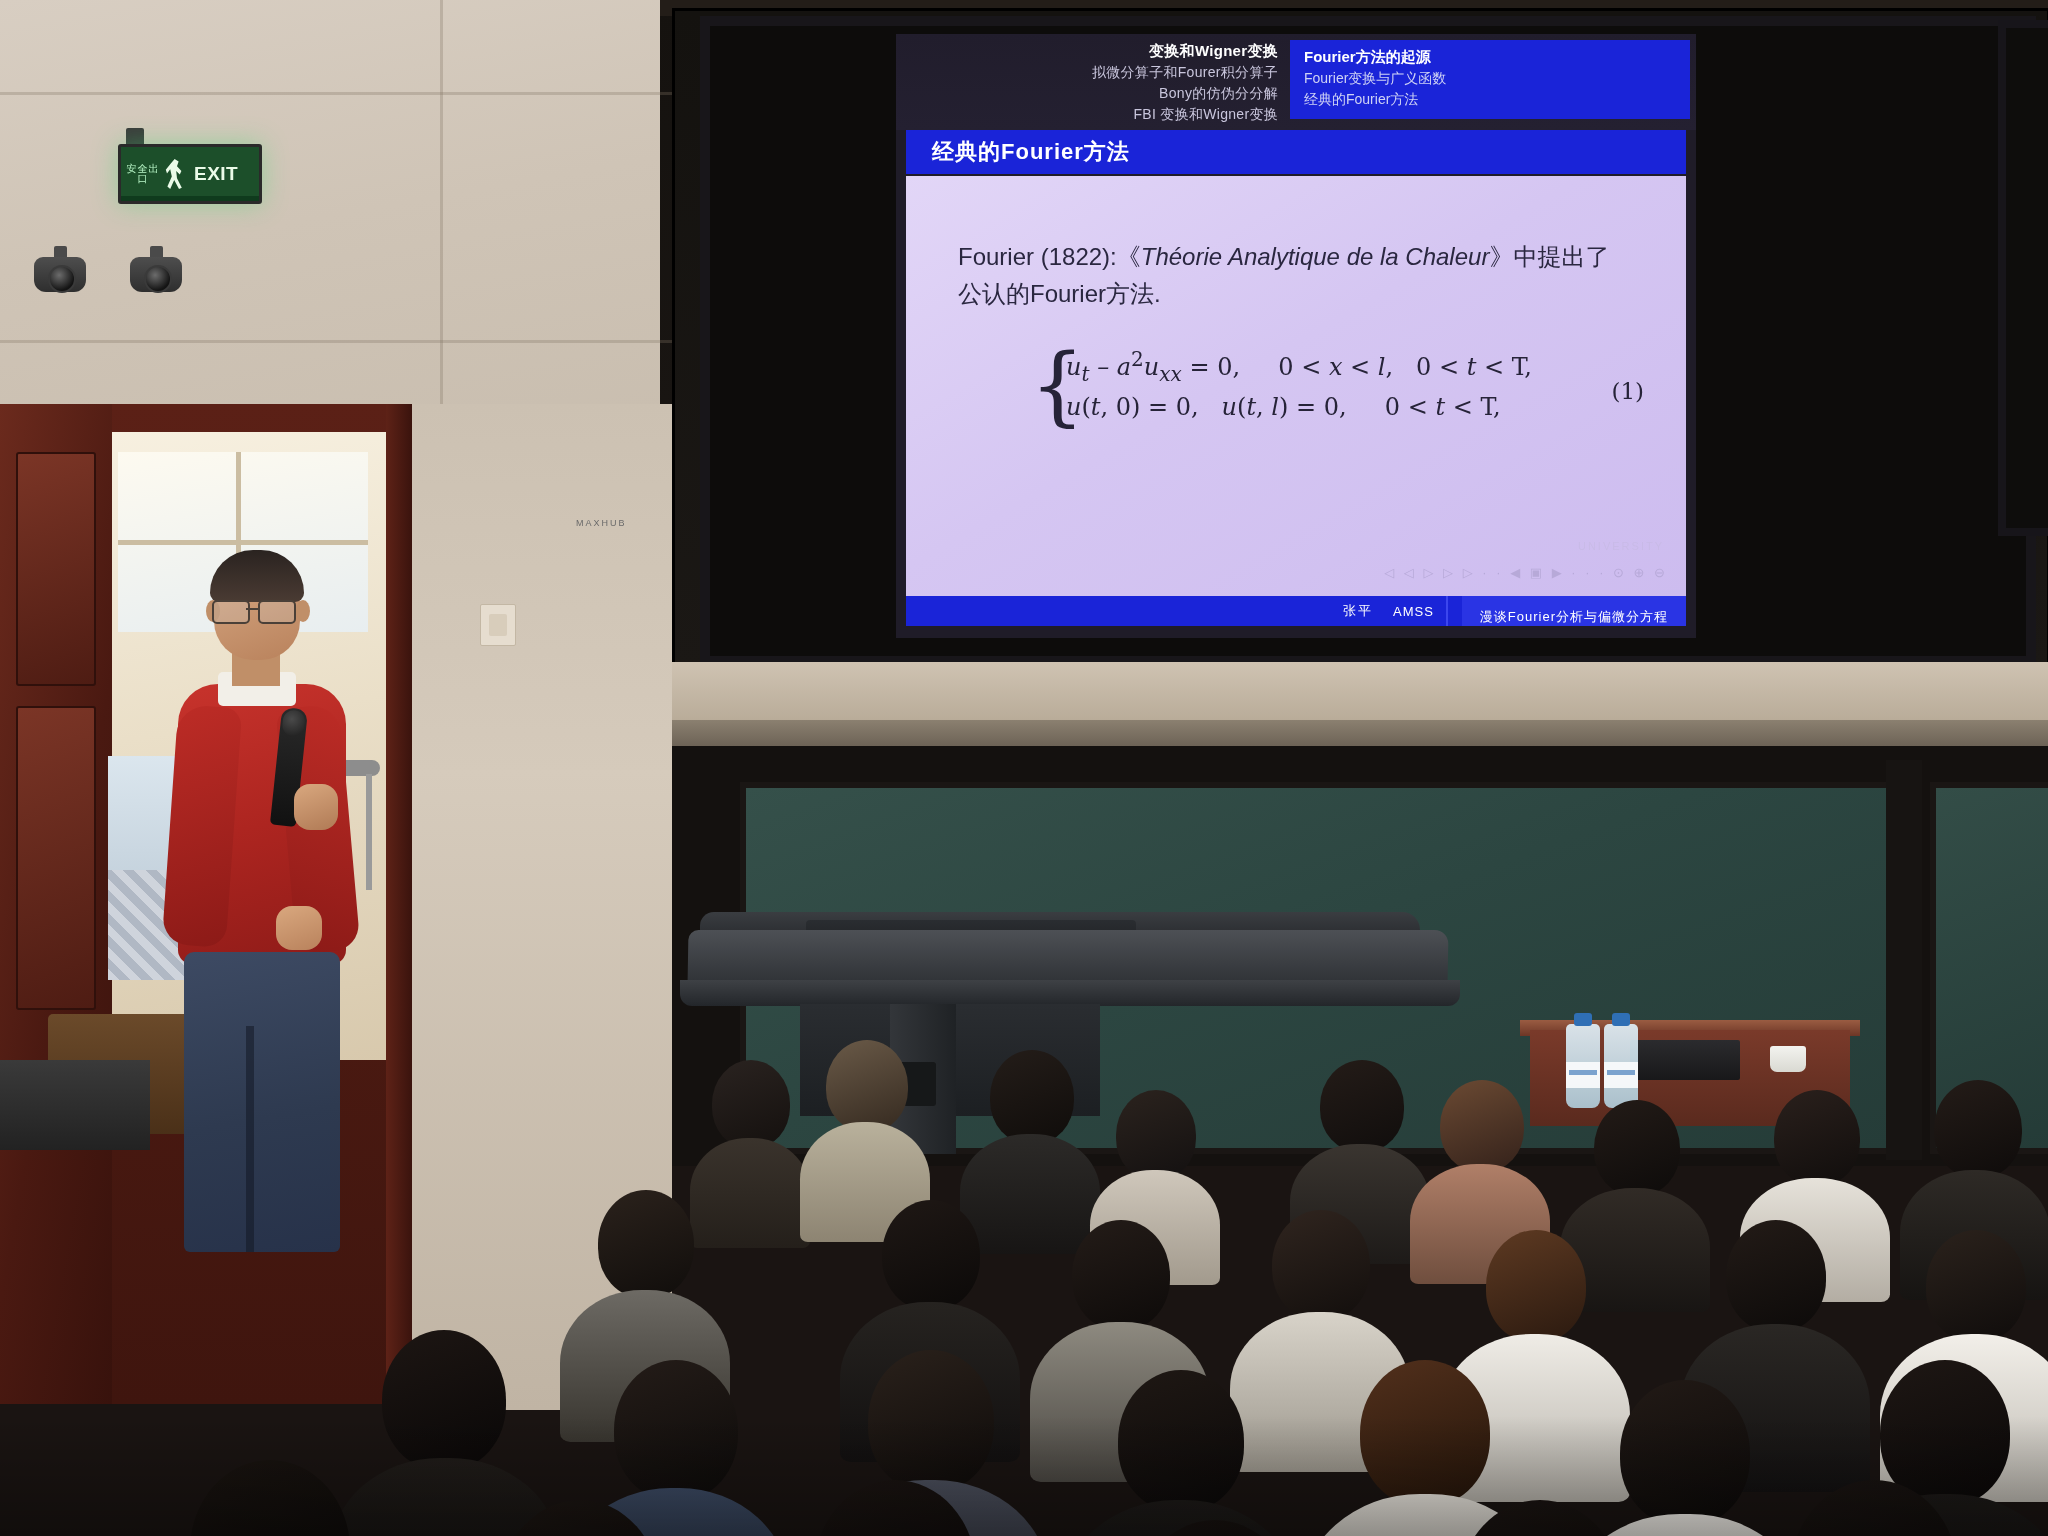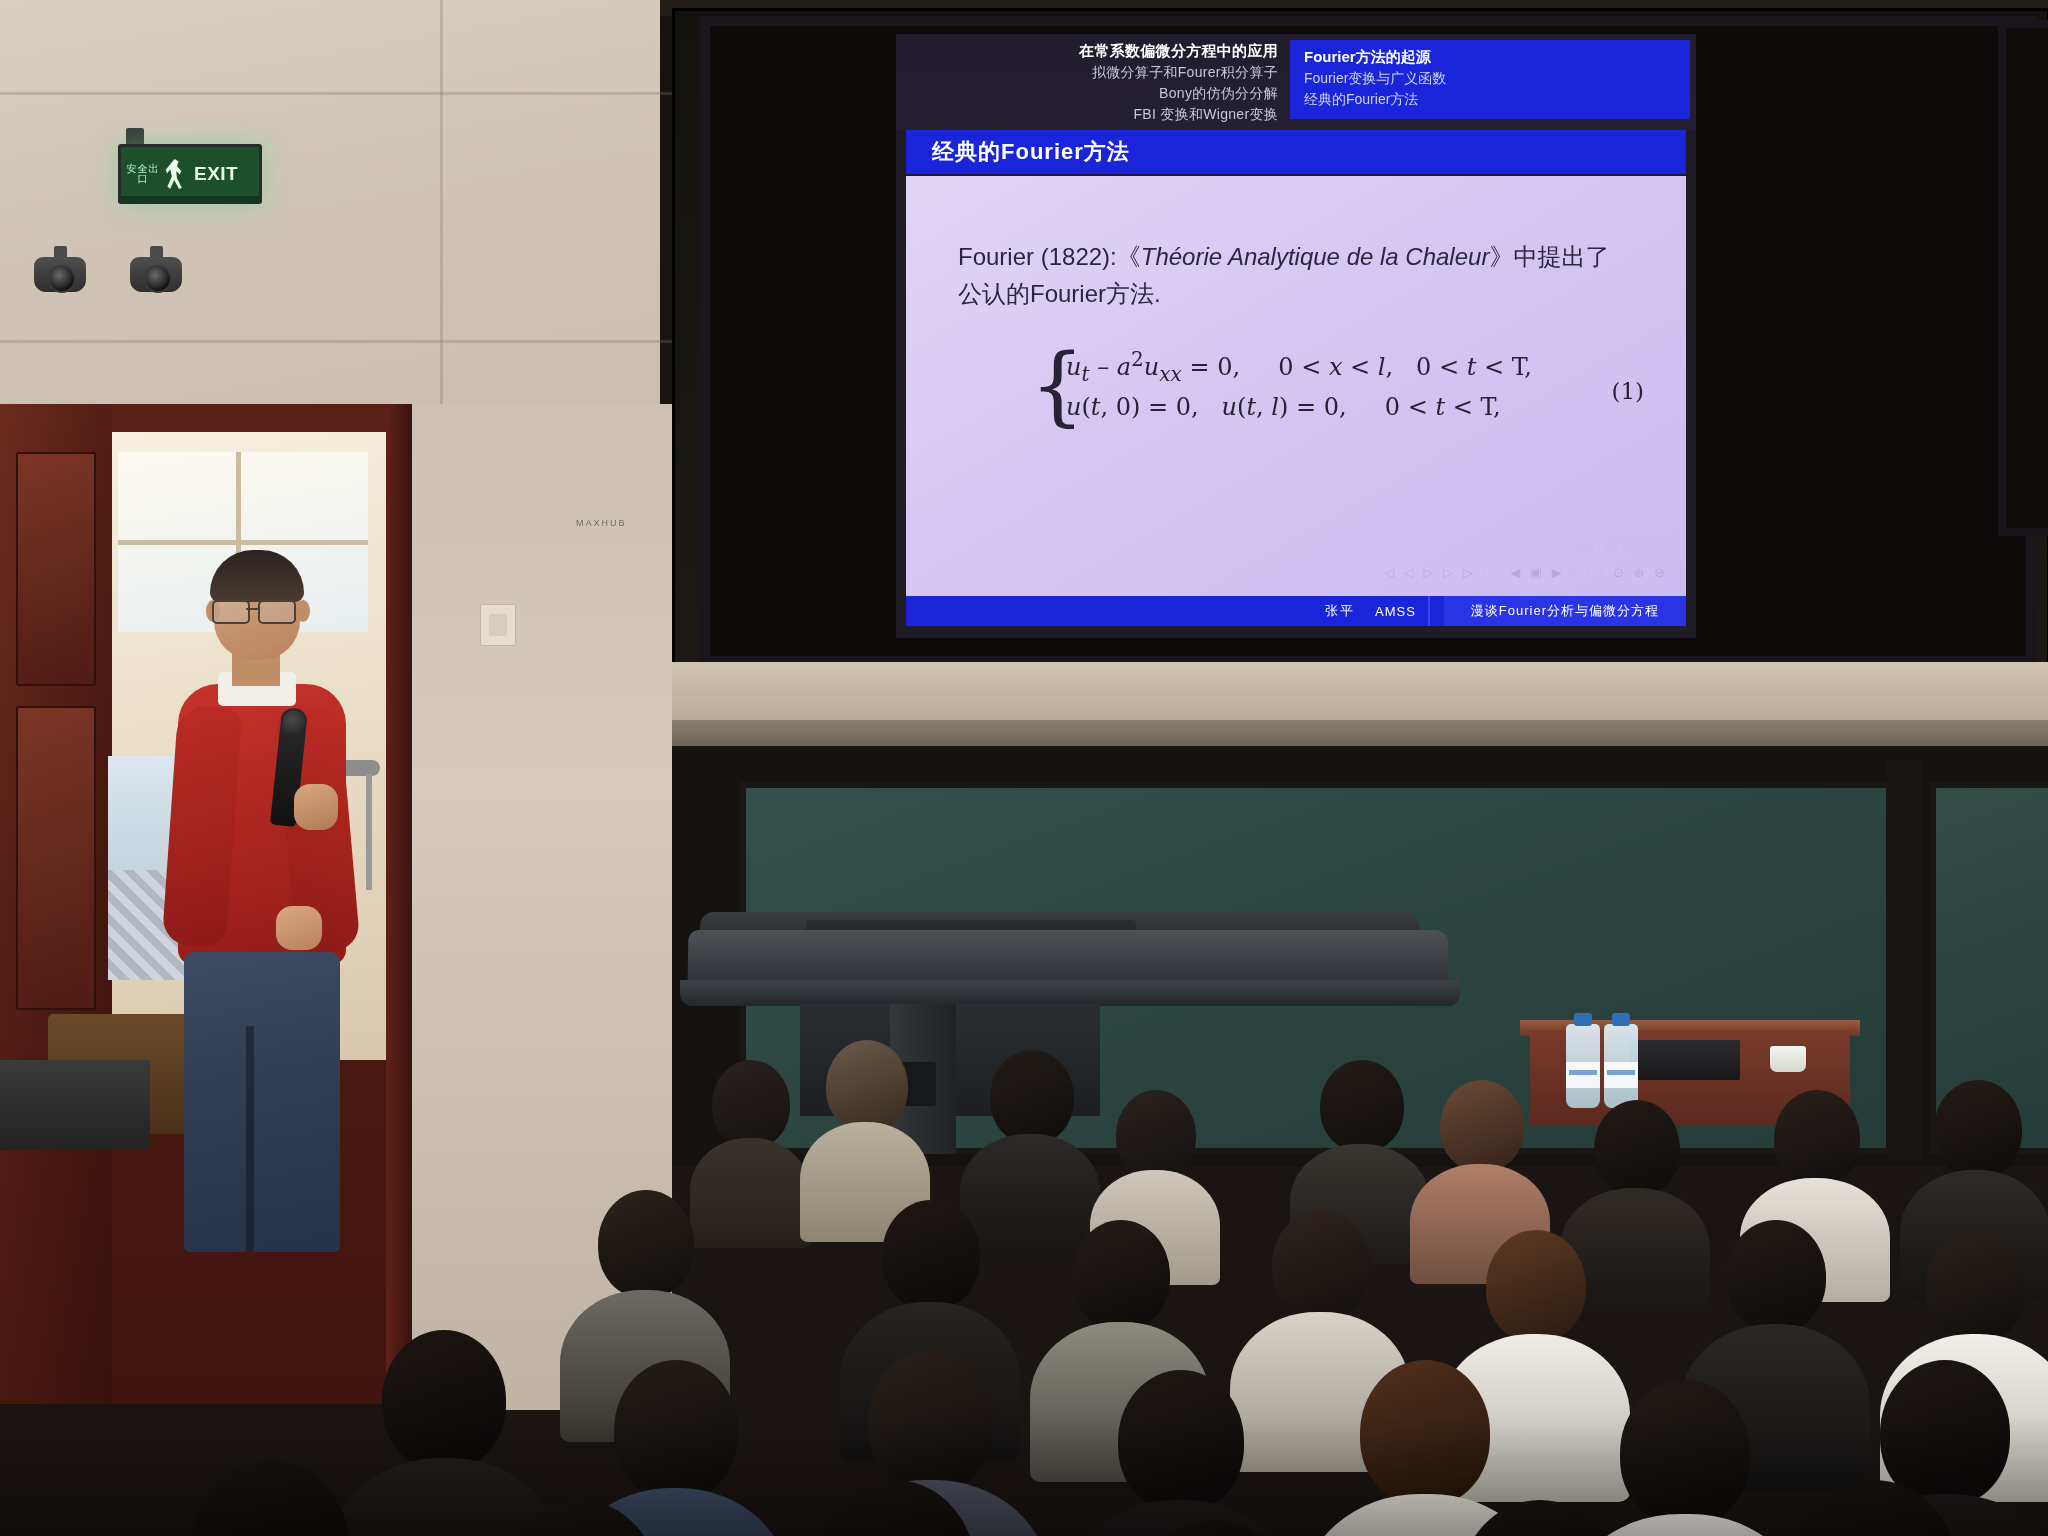--- a/index.html
+++ b/index.html
@@ -89,21 +89,21 @@
   .eqs{margin-left:36px;font-size:24px;line-height:1.5;font-style:italic;font-family:"DejaVu Serif",serif;}
   .eqs .r{font-style:normal;}
   .eqtag{position:absolute;right:6px;top:34px;font-size:23px;font-style:normal;font-family:"DejaVu Serif",serif;}
   .navdots{position:absolute;right:18px;bottom:16px;color:#b7a9d8;font-size:13px;letter-spacing:3px;}
   .wmark{position:absolute;right:22px;bottom:44px;color:#c6b9e3;font-size:11px;letter-spacing:2px;opacity:.65;}
   .slide-foot{position:absolute;left:10px;top:562px;width:780px;height:30px;background:#1a24d8;
     display:flex;align-items:center;justify-content:flex-end;}
   .foot-a{color:#fff;font-size:13px;margin-right:20px;letter-spacing:2px;}
   .foot-b{color:#fff;font-size:13px;margin-right:12px;letter-spacing:1px;}
   .foot-sep{width:2px;height:30px;background:#3c46ee;margin-right:14px;}
-  .foot-c{background:#2a34e4;height:30px;display:flex;align-items:center;padding:0 27px;}
+  .foot-c{background:#2a34e4;height:30px;display:flex;align-items:flex-end;padding:0 18px;}
 
   
   .side-screen{position:absolute;left:1998px;top:20px;width:60px;height:500px;
     background:#0e0d0c;border:8px solid #17151a;}
   .housing-label{position:absolute;left:576px;top:518px;color:#6a6a6a;font-size:9px;letter-spacing:2px;}
 
   
   .ledge{position:absolute;left:672px;top:662px;width:1376px;height:58px;
     background:linear-gradient(180deg,#cfc3b2,#b9ac99);}
   .ledge2{position:absolute;left:672px;top:720px;width:1376px;height:26px;
@@ -262,21 +262,21 @@
   <div class="chair2"></div>
 
   <div class="screen-housing"></div>
   <div class="screen-bezel"></div>
   <div class="housing-label">MAXHUB</div>
   <div class="side-screen"></div>
 
   <div class="slide">
     <div class="slide-head">
       <div class="hdr-left">
-        <div class="h1">在常系数偏微分方程中的应用</div>
+        <div class="h1">变换和Wigner变换</div>
         <div class="h2">拟微分算子和Fourer积分算子</div>
         <div class="h2">Bony的仿伪分分解</div>
         <div class="h2">FBI 变换和Wigner变换</div>
       </div>
       <div class="hdr-right">
         <div class="h1">Fourier方法的起源</div>
         <div class="h2">Fourier变换与广义函数</div>
         <div class="h2">经典的Fourier方法</div>
       </div>
     </div>

